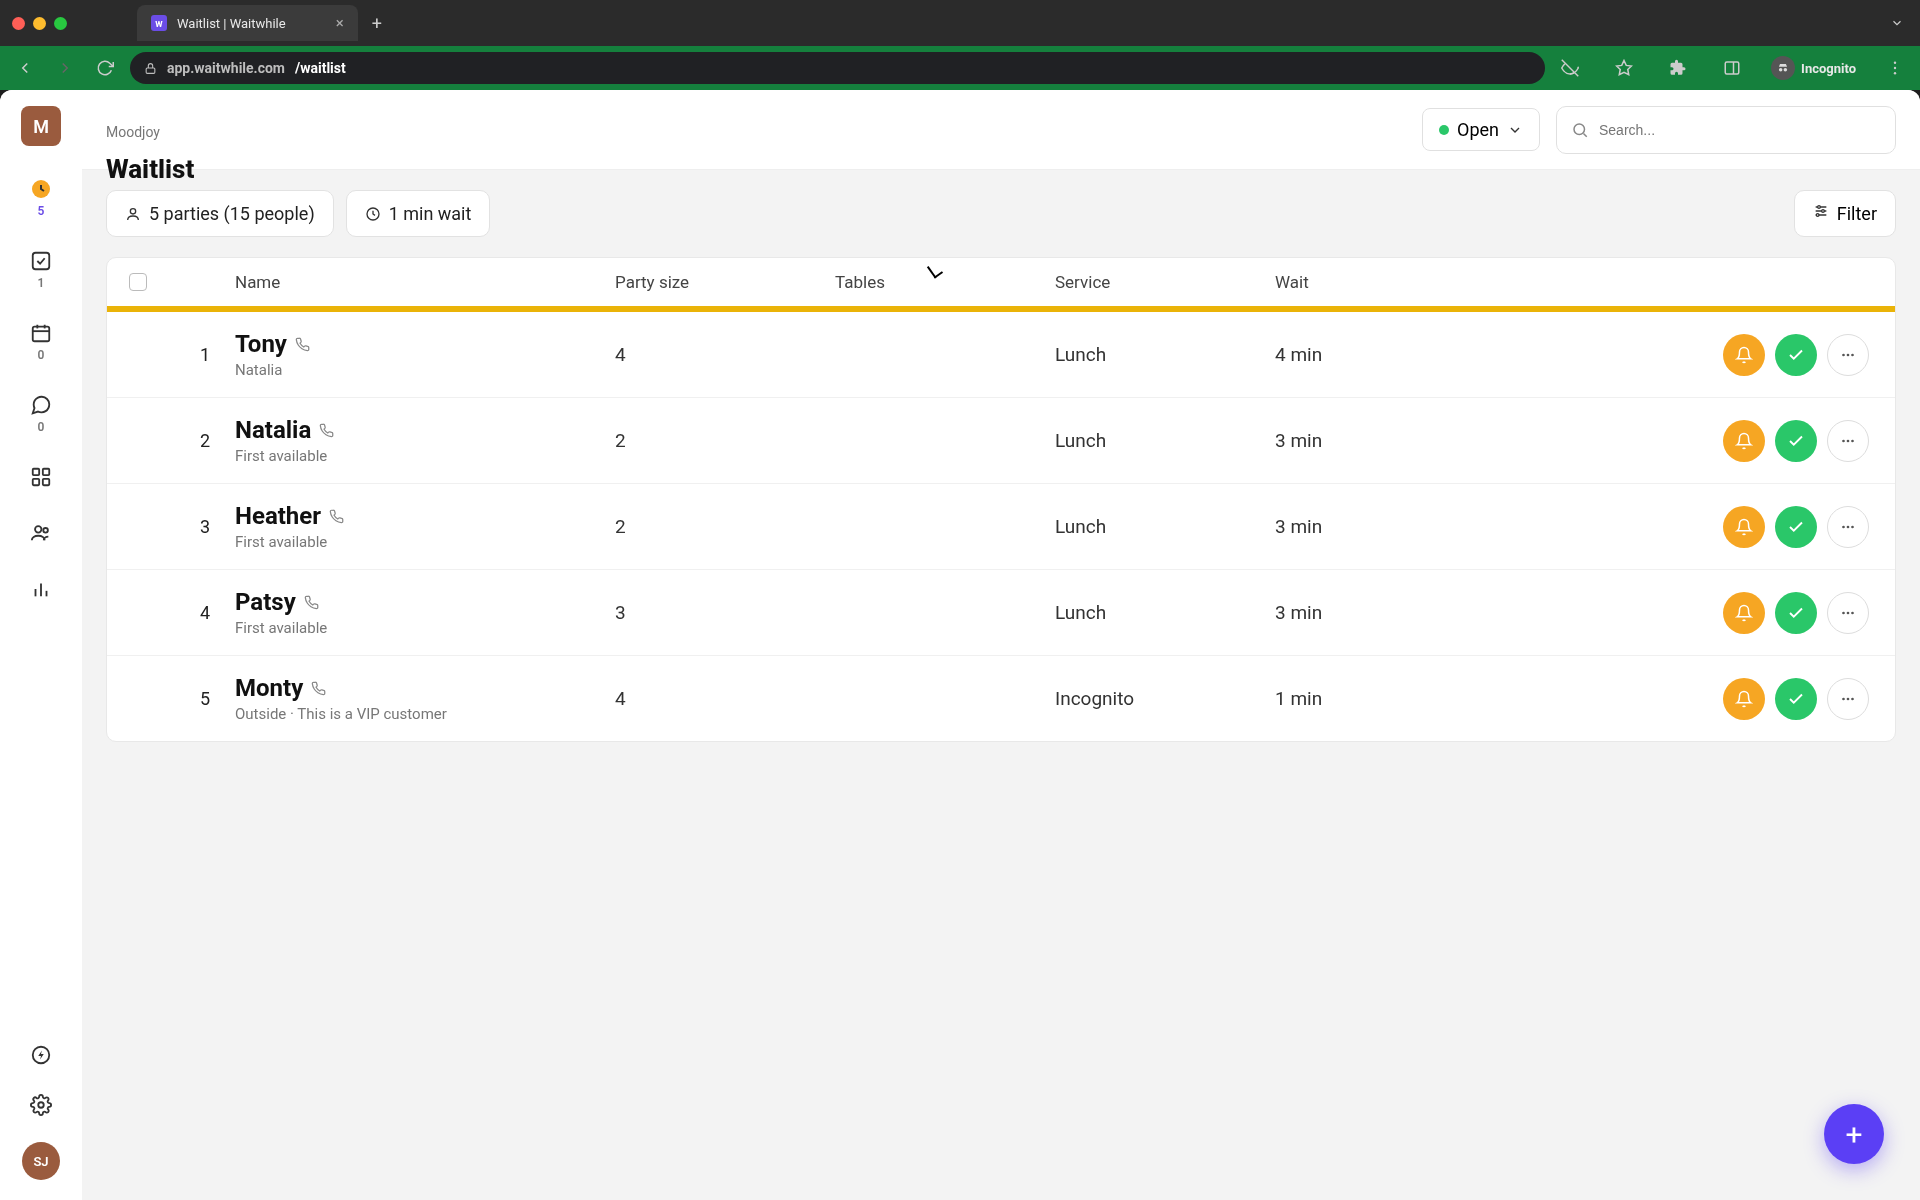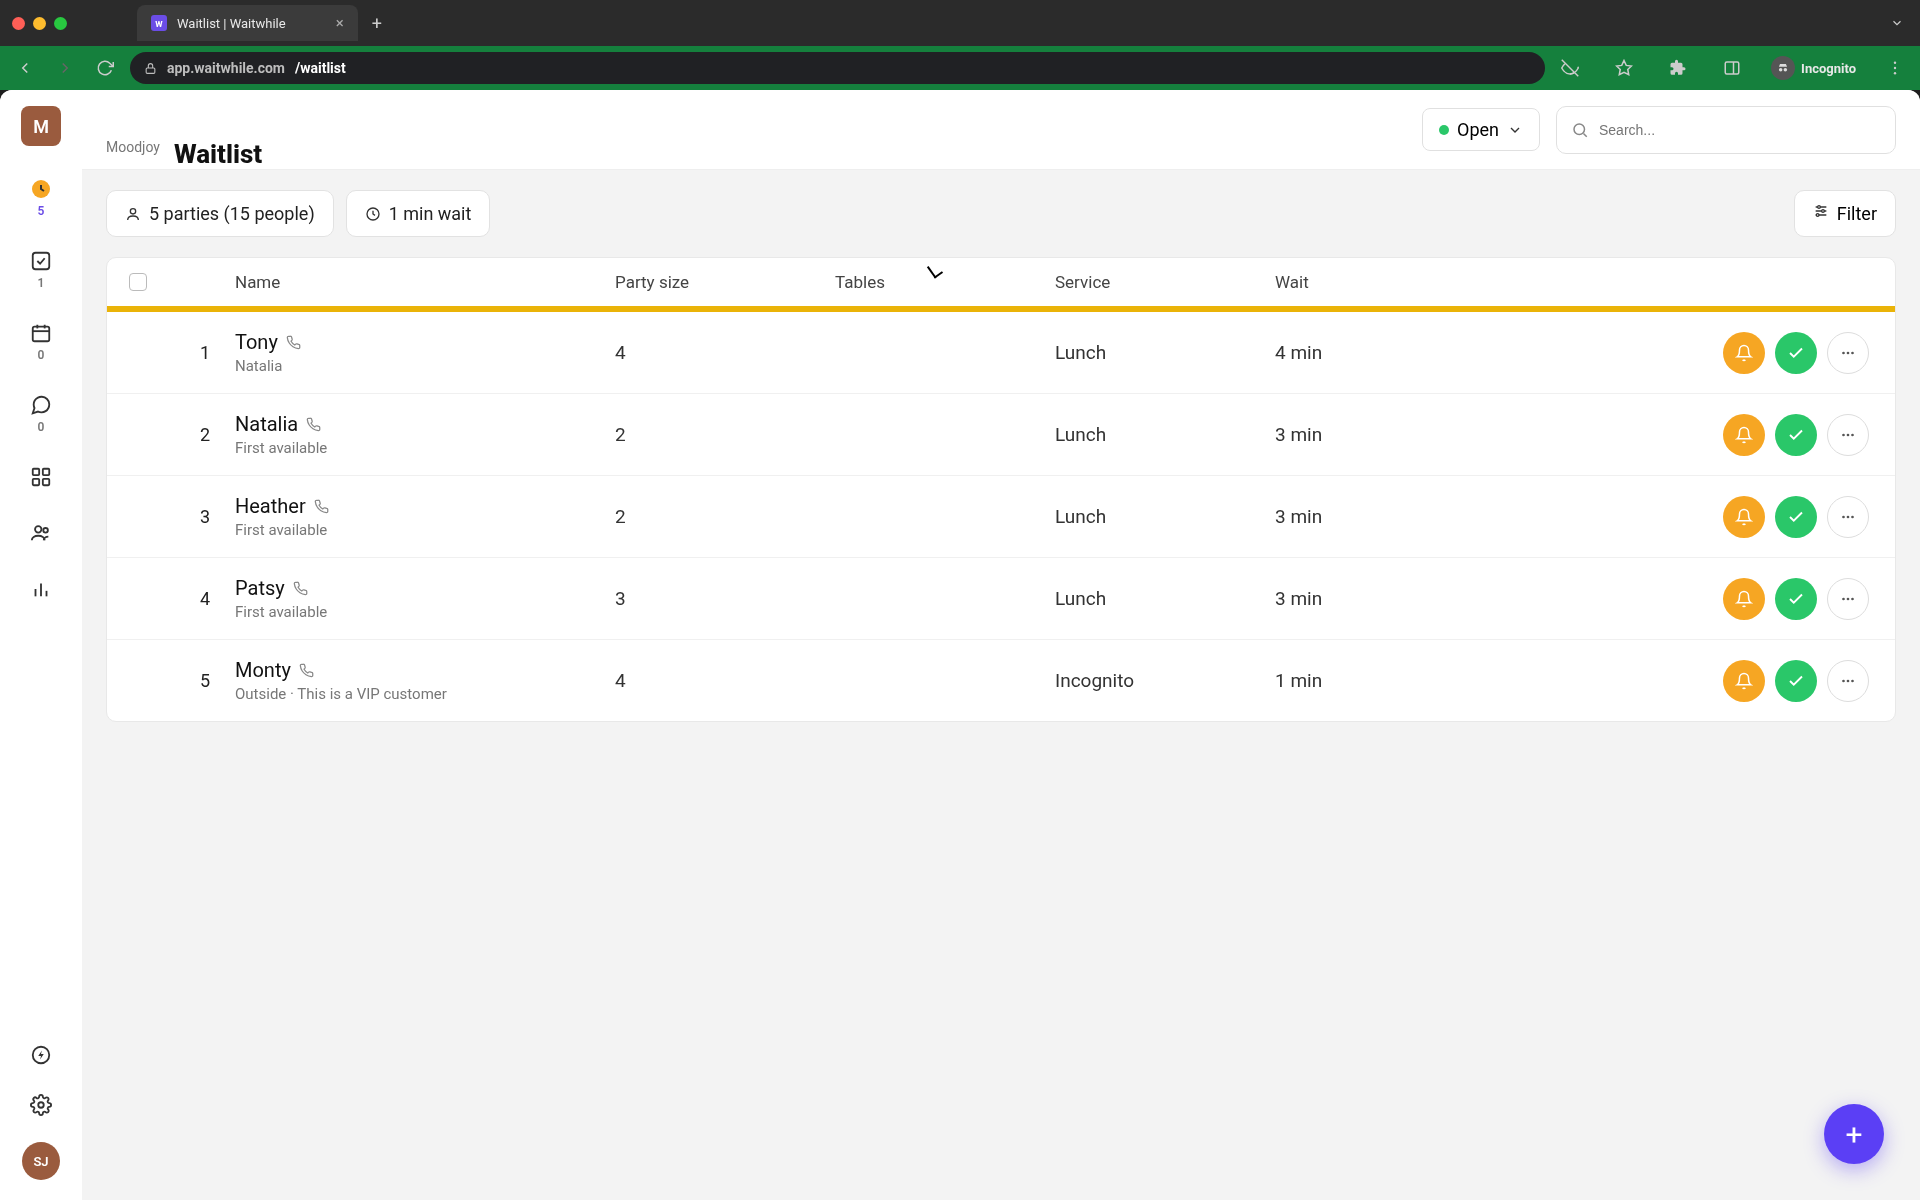--- a/index.html
+++ b/index.html
@@ -39,41 +39,41 @@
   .sbitem .count { color:#6b4de6; font-size:12px; font-weight:600; }
   .sbitem.muted .count { color:#777; }
   .sidebar .bottom { margin-top:auto; display:flex; flex-direction:column; align-items:center; gap:24px; padding-bottom: 20px; }
   .avatar-small { width:38px;height:38px;border-radius:50%;background:#9a5b3e;color:#fff;display:flex;align-items:center;justify-content:center;font-size:13px;font-weight:600; }
 
   .main { flex:1; display:flex; flex-direction:column; }
 
   .topbar { height: 80px; background:#fff; border-bottom:1px solid #eee; display:flex; align-items:center; padding: 0 24px; gap:16px; }
   .breadcrumb { color:#777; font-size:14px; }
   .page-title { font-size: 26px; font-weight: 800; color:#111; }
-  .title-wrap { display:flex; flex-direction:row; gap:14px;margin-top:48px; }
+  .title-wrap { display:flex; flex-direction:column; gap:14px;margin-top:48px; }
   .topbar .spacer { flex:1; }
   .open-btn { display:flex; align-items:center; gap:8px; border:1px solid #e0e0e0; padding: 10px 16px; border-radius:8px; background:#fff; cursor:pointer; font-size:18px; }
   .dot-green { width:10px;height:10px;border-radius:50%;background:#2ac769; }
   .searchbox { display:flex; align-items:center; border:1px solid #e0e0e0; border-radius:10px; background:#fff; padding:0 14px; height:48px; width:340px; gap:10px; }
   .searchbox input { border:none; outline:none; font-size:14px; flex:1; color:#333; background:transparent; }
 
   .subbar { display:flex; align-items:center; padding: 20px 24px; gap: 12px; }
   .pill { background:#fff; border:1px solid #e2e2e2; border-radius:10px; padding: 12px 18px; font-size:18px; color:#222; display:flex; gap:8px; align-items:center;justify-content:space-between; }
   .subbar .spacer { flex:1; }
   .filter-btn { background:#fff; border:1px solid #e2e2e2; border-radius:10px; padding: 12px 18px; font-size:18px; display:flex; gap:8px; cursor:pointer; }
 
   .table-wrap { margin: 0 24px 24px; background:#fff; border:1px solid #e8e8e8; border-radius:10px; overflow:hidden; }
   .thead { display:grid; grid-template-columns: 60px 60px 380px 220px 220px 220px 260px 1fr; padding: 14px 8px; border-bottom:6px solid #eab308; align-items:center; color:#444; font-size:17px; }
   .row { display:grid; grid-template-columns: 60px 60px 380px 220px 220px 220px 260px 1fr; padding: 18px 8px; border-bottom:1px solid #f0f0f0; align-items:center; font-size:19px; color:#333; }
   .row:last-child { border-bottom:none; }
   .chk { width:18px;height:18px;border:1.5px solid #bbb;border-radius:4px; margin-left:14px; }
   .rownum { color:#222; font-size:18px; text-align:center; }
   .name-cell { display:flex; flex-direction:column; gap:3px; }
   .name-line { display:flex; align-items:center; gap:8px; }
-  .pname { font-weight:400; color:#111; font-size:20px; }
+  .pname { font-weight:700; color:#111; font-size:24px; }
   .phone-ic { color:#888; }
   .subtxt { color:#777; font-size:15px; }
   .actions { display:flex; gap:10px; justify-content:flex-end; padding-right:18px; }
   .circ-btn { width:42px;height:42px;border-radius:50%;display:flex;align-items:center;justify-content:center;cursor:pointer; color:#fff; }
   .c-orange { background:#f6a623; }
   .c-green { background:#2ac769; }
   .c-white { background:#fff; border:1px solid #ddd; color:#555; }
 
   .fab { position:absolute; right:36px; bottom:36px; width:60px;height:60px;border-radius:50%; background:#5b3ff5; color:#fff; display:flex;align-items:center;justify-content:center; font-size:30px; cursor:pointer; box-shadow:0 6px 20px rgba(91,63,245,.4); }
 

